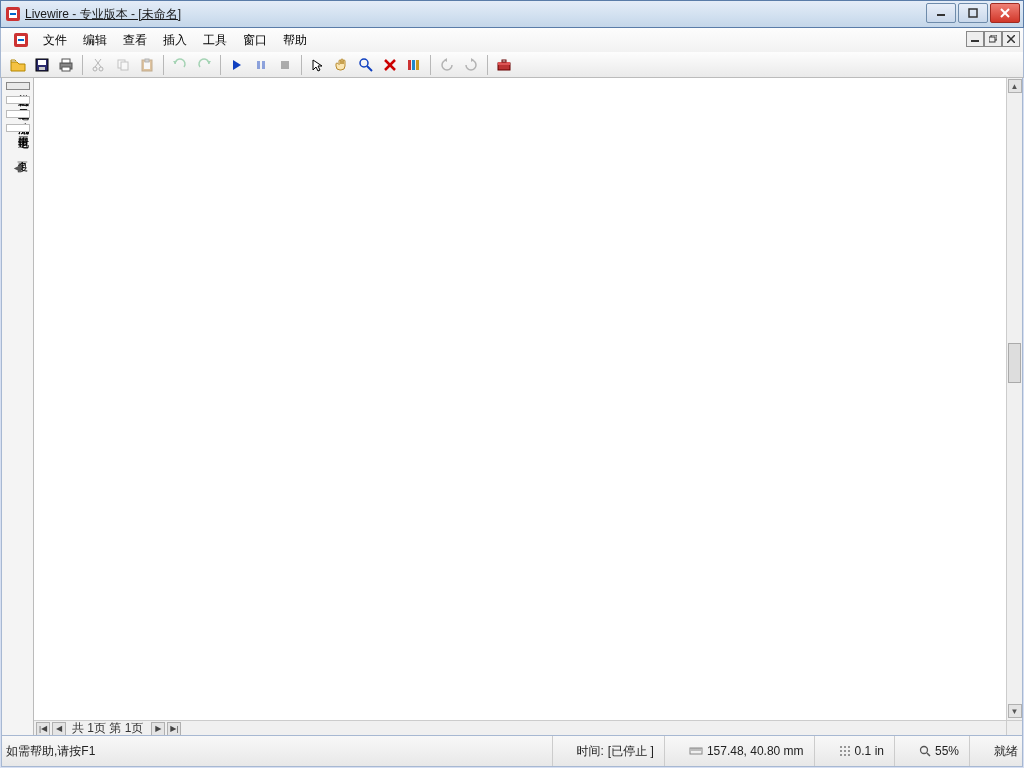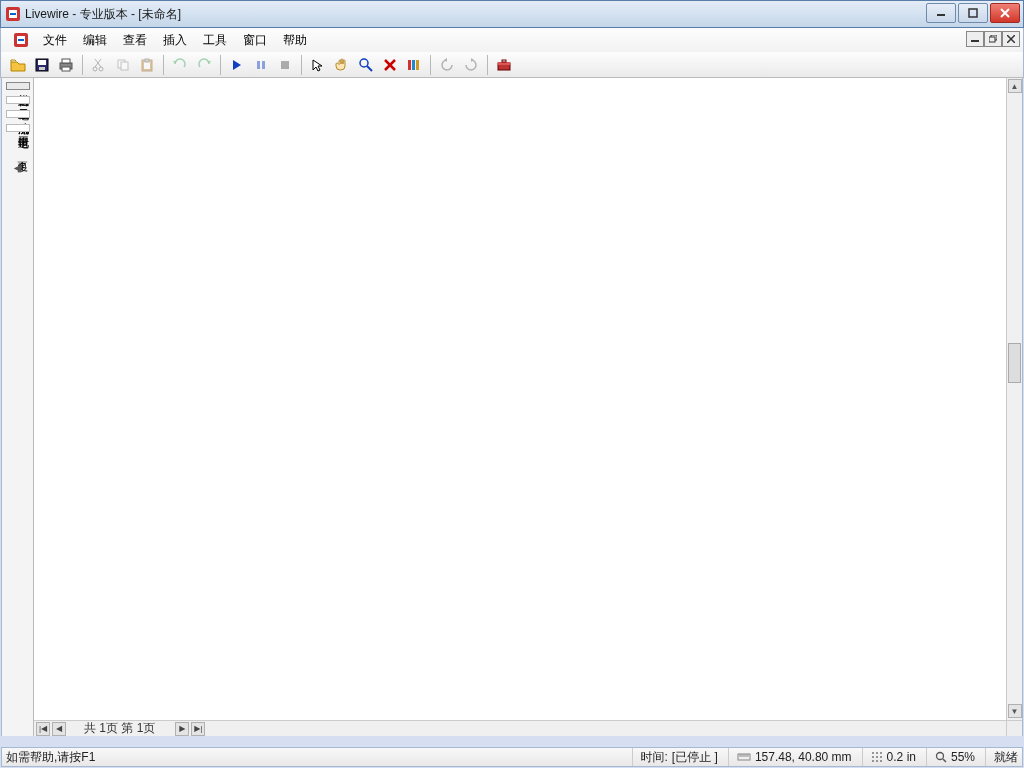--- a/index.html
+++ b/index.html
@@ -8,21 +8,21 @@
   
   .titlebar {
     height: 28px;
     background: linear-gradient(to bottom, #e4ecf7 0%, #d4e2f1 50%, #c4d6e9 100%);
     border: 1px solid #5a7ca8;
     display: flex; align-items: center;
     padding-left: 4px;
     position: relative;
   }
   .titlebar .app-icon { width: 16px; height: 16px; margin-right: 4px; }
-  .titlebar .title-text { color: #1a1a1a; flex: 1; }
+  .titlebar .title-text { color: #1a1a1a; flex: 1; text-decoration: underline; }
   .win-btns { position: absolute; right: 3px; top: 2px; display: flex; gap: 2px; }
   .win-btn {
     width: 30px; height: 20px;
     background: linear-gradient(to bottom, #e8eef8, #c9d8eb);
     border: 1px solid #6e8bab;
     border-radius: 2px;
     display: flex; align-items: center; justify-content: center;
     cursor: pointer;
   }
   .win-btn.close { background: linear-gradient(to bottom, #f08075, #d1372a); border-color: #a02b22; }
@@ -83,36 +83,36 @@
   
   
   .canvas-wrap { flex:1; position:relative; background:#fff; }
   .canvas { position:absolute; left:0; top:0; right:16px; bottom:16px; background:#fff; }
   .vscroll { position:absolute; right:0; top:0; bottom:16px; width:16px; background:#f0f0f0; border-left:1px solid #ccc; }
   .vscroll .arrow, .hscroll .arrow { width:14px;height:14px;background:#e4e4e4;border:1px solid #b0b0b0;display:flex;align-items:center;justify-content:center;font-size:8px;color:#555;cursor:pointer;margin:1px auto;}
   .vscroll .arrow.bot{position:absolute;bottom:1px;left:0;right:0;}
   .vscroll .thumb{position:absolute;left:1px;right:1px;top:16px;height:40px;background:#ddd;border:1px solid #aaa;}
   .hscroll { position:absolute; left:0; bottom:0; right:16px; height:16px; background:#f0f0f0; border-top:1px solid #ccc; display:flex; align-items:center; }
   .hscroll .nav-btn{width:14px;height:14px;background:#e4e4e4;border:1px solid #b0b0b0;display:flex;align-items:center;justify-content:center;font-size:8px;color:#444;cursor:pointer;margin-left:2px;}
-  .hscroll .pagelabel{margin:0 18px;color:#333;}
+  .hscroll .pagelabel{margin:0 6px;color:#333;}
   .corner{position:absolute;right:0;bottom:0;width:16px;height:16px;background:#eee;border-left:1px solid #ccc;border-top:1px solid #ccc;}
   
   
   .statusbar {
-    height: 20px;
+    height: 32px;
     position: absolute;
     left:1px; right:1px; bottom:1px;
     background: linear-gradient(to bottom, #f8f8f8, #e8e8e8);
     border: 1px solid #a7b8d2;
     display: flex; align-items: center;
     padding: 0 4px; gap: 10px;
     font-size: 12px; color:#222;
   }
   .statusbar .spacer{flex:1;}
-  .sb-cell{display:flex;align-items:center;gap:4px;border-left:1px solid #ccc;padding-left:8px;height:100%;}
+  .sb-cell{display:flex;align-items:center;gap:4px;border-left:1px solid #ccc;padding-left:24px;height:100%;}
   .sb-cell:first-child{border-left:none;padding-left:0;}
   
   svg { display:block; }
 </style>
 </head>
 <body>
 
 <div class="titlebar">
   <span class="app-icon">
     <svg width="16" height="16">
@@ -361,21 +361,21 @@
             <circle cx="10" cy="2" r="1"></circle>
             <circle cx="2" cy="6" r="1"></circle>
             <circle cx="6" cy="6" r="1"></circle>
             <circle cx="10" cy="6" r="1"></circle>
             <circle cx="2" cy="10" r="1"></circle>
             <circle cx="6" cy="10" r="1"></circle>
             <circle cx="10" cy="10" r="1"></circle>
           </g>
         </svg>
       </span>
-    <span>0.2 in</span>
+    <span>0.1 in</span>
   </span>
   <span class="sb-cell">
     <span>
         <svg width="12" height="12">
           <circle cx="5" cy="5" r="3.5" fill="none" stroke="#555" stroke-width="1.3"></circle>
           <line x1="8" y1="8" x2="11" y2="11" stroke="#555" stroke-width="1.5"></line>
         </svg>
       </span>
     <span>55%</span>
   </span>

